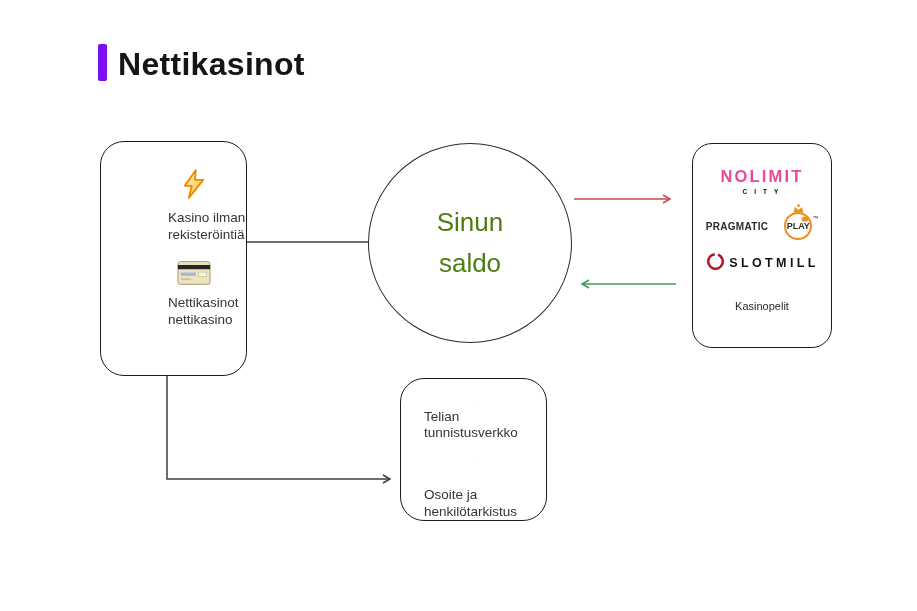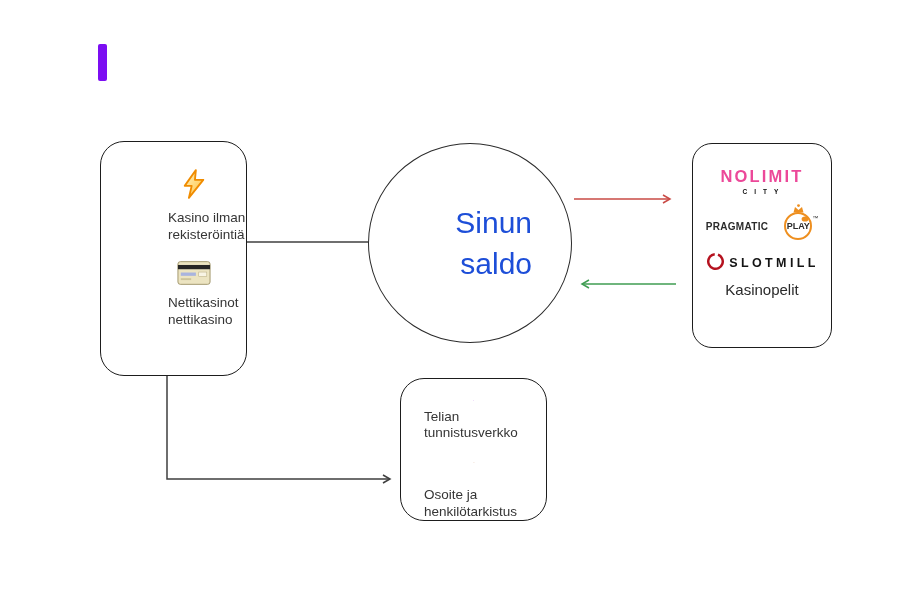--- a/index.html
+++ b/index.html
@@ -19,44 +19,45 @@
   .card-right{ left:692px; top:143px; width:140px; height:205px; border-radius:20px; padding-top:23px; }
 
   .node-label{ align-self:flex-start; text-align:left; font-size:13.5px; line-height:16.5px; color:#353535; }
   .card-left .node-label{ margin-left:27px; width:104px; }
   .card-bottom .node-label{ margin-left:23px; width:112px; }
 
   .icon-block{ display:block; }
 
   
   .balance-circle{ position:absolute; left:368px; top:143px; width:204px; height:200px; border:1.3px solid #2b2b2b; border-radius:50%; background:#fff; display:flex; align-items:center; justify-content:center; }
-  .balance-label{ width:124px; text-align:right; font-size:30px; line-height:41px; font-weight:500; color:#1d4ed8; }
+  .balance-label{ width:124px; text-align:center; font-size:26px; line-height:41px; font-weight:500; color:#4d7c0f; }
 
   
   .nolimit-name{ font-size:16.5px; font-weight:800; letter-spacing:2.2px; color:#ec4899; }
   .nolimit-sub{ text-align:center; font-size:6.5px; font-weight:700; letter-spacing:7px; color:#101010; margin-top:2px; padding-left:4px; }
   .pragmatic{ margin-top:17px; display:flex; align-items:center; }
   .prag-name{ font-size:10px; font-weight:700; letter-spacing:.3px; color:#2b2b2b; }
   .prag-circle-wrap{ position:relative; margin-left:16px; }
   .prag-circle{ display:flex; align-items:center; justify-content:center; width:28px; height:28px; border:2.2px solid #ee8f1f; border-radius:50%; font-size:9px; font-weight:700; color:#2b2b2b; background:#fff; }
   .prag-crown{ position:absolute; top:-8px; left:8px; }
   .prag-flame{ position:absolute; top:4px; right:3px; }
   .prag-tm{ font-size:6px; color:#2b2b2b; align-self:flex-start; margin-top:3px; }
   .slotmill{ margin-top:11px; display:flex; flex-direction:row; align-items:center; }
   .slotmill-name{ margin-top:2px; font-size:12.5px; font-weight:800; letter-spacing:3.4px; color:#141414; padding-left:3px; }
-  .providers-label{ margin-top:9px; font-size:15px; color:#2a2a2a; }
+  .providers-label{ margin-top:28px; font-size:11px; color:#2a2a2a; }
 
   .connector-layer{ position:absolute; left:0; top:0; pointer-events:none; }
 </style>
 </head>
 <body>
 
 <div class="canvas">
 
   <div class="accent-bar"></div>
+  <h1 class="page-title">Nettikasinot</h1>
 
   <svg class="connector-layer" width="917" height="611" viewBox="0 0 917 611">
     <defs>
       <marker id="head-red" markerWidth="12" markerHeight="12" refX="8" refY="5" orient="auto" markerUnits="userSpaceOnUse">
         <path d="M1,1 L8,5 L1,9" fill="none" stroke-width="1.5" stroke="#c94a45"></path>
       </marker>
       <marker id="head-green" markerWidth="12" markerHeight="12" refX="8" refY="5" orient="auto" markerUnits="userSpaceOnUse">
         <path d="M1,1 L8,5 L1,9" fill="none" stroke-width="1.5" stroke="#3f9d52"></path>
       </marker>
       <marker id="head-gray" markerWidth="12" markerHeight="12" refX="8" refY="5" orient="auto" markerUnits="userSpaceOnUse">

